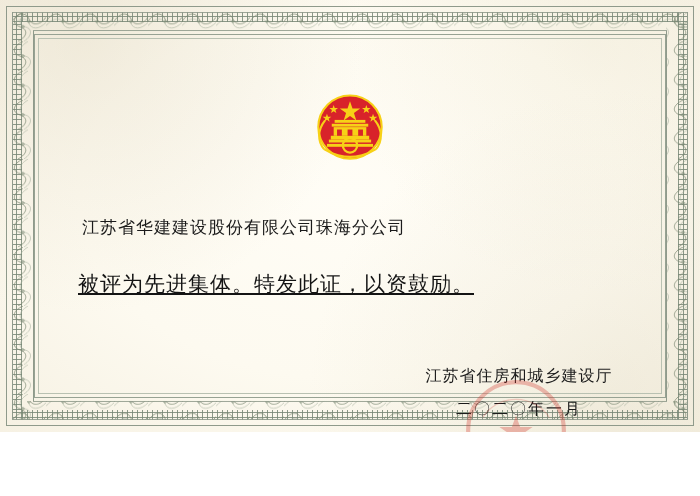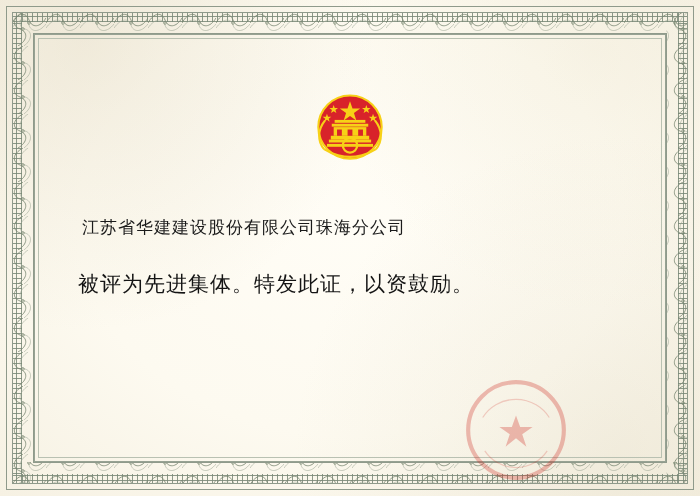--- a/index.html
+++ b/index.html
@@ -10,21 +10,21 @@
     width: 700px;
     height: 496px;
     overflow: hidden;
     background: #ffffff;
     font-family: "Liberation Serif", "DejaVu Serif", serif;
   }
 
   .certificate {
     position: relative;
     width: 700px;
-    height: 496px;
+    height: 432px;
     background:
       radial-gradient(ellipse at 50% 45%, #fffdf6 0%, #fdfaf0 55%, #f6f1e3 100%);
     box-sizing: border-box;
     overflow: hidden;
   }
 
   
   .border-outer {
     position: absolute;
     left: 6px; top: 6px; right: 6px; bottom: 6px;
@@ -114,21 +114,21 @@
     position: absolute;
     left: 30px;
     right: 12px;
     top: 212px;
     font-size: 21px;
     line-height: 48px;
     color: #141414;
     letter-spacing: 1px;
   }
   .body-line-1 { text-indent: 42px; }
-  .body-line-2 { text-indent: 0px; }
+  .body-line-2 { text-indent: 0px; text-decoration: underline; }
 
   .signature {
     position: absolute;
     right: 18px;
     top: 318px;
     text-align: center;
     width: 230px;
   }
   .signature .org {
     font-size: 16px;
@@ -223,20 +223,24 @@
         <path d="M23,70 C32,76 44,78 50,78 C56,78 68,76 77,70" fill="none" stroke="#f7d117" stroke-width="2.2"></path>
       </svg>
     </div>
 
     <div class="recipient">江苏省华建建设股份有限公司珠海分公司</div>
 
     <div class="body-text">
       <div class="body-line-2">被评为先进集体。特发此证，以资鼓励。</div>
     </div>
 
+    <div class="signature">
+      <div class="org">江苏省住房和城乡建设厅</div>
+      <div class="date">二〇二〇年一月</div>
+    </div>
 
     <div class="seal">
       <svg viewBox="0 0 100 100" xmlns="http://www.w3.org/2000/svg">
         <circle cx="50" cy="50" r="46" fill="none" stroke="#cf2b22" stroke-width="4"></circle>
         <polygon points="50,36 54,47 66,47 56,54 60,66 50,58 40,66 44,54 34,47 46,47" fill="#cf2b22"></polygon>
         <path d="M18,38 A38,38 0 0 1 82,38" fill="none" stroke="#cf2b22" stroke-width="1.2" opacity="0.7"></path>
         <path d="M20,70 A36,36 0 0 0 80,70" fill="none" stroke="#cf2b22" stroke-width="1.2" opacity="0.7"></path>
       </svg>
     </div>
 

